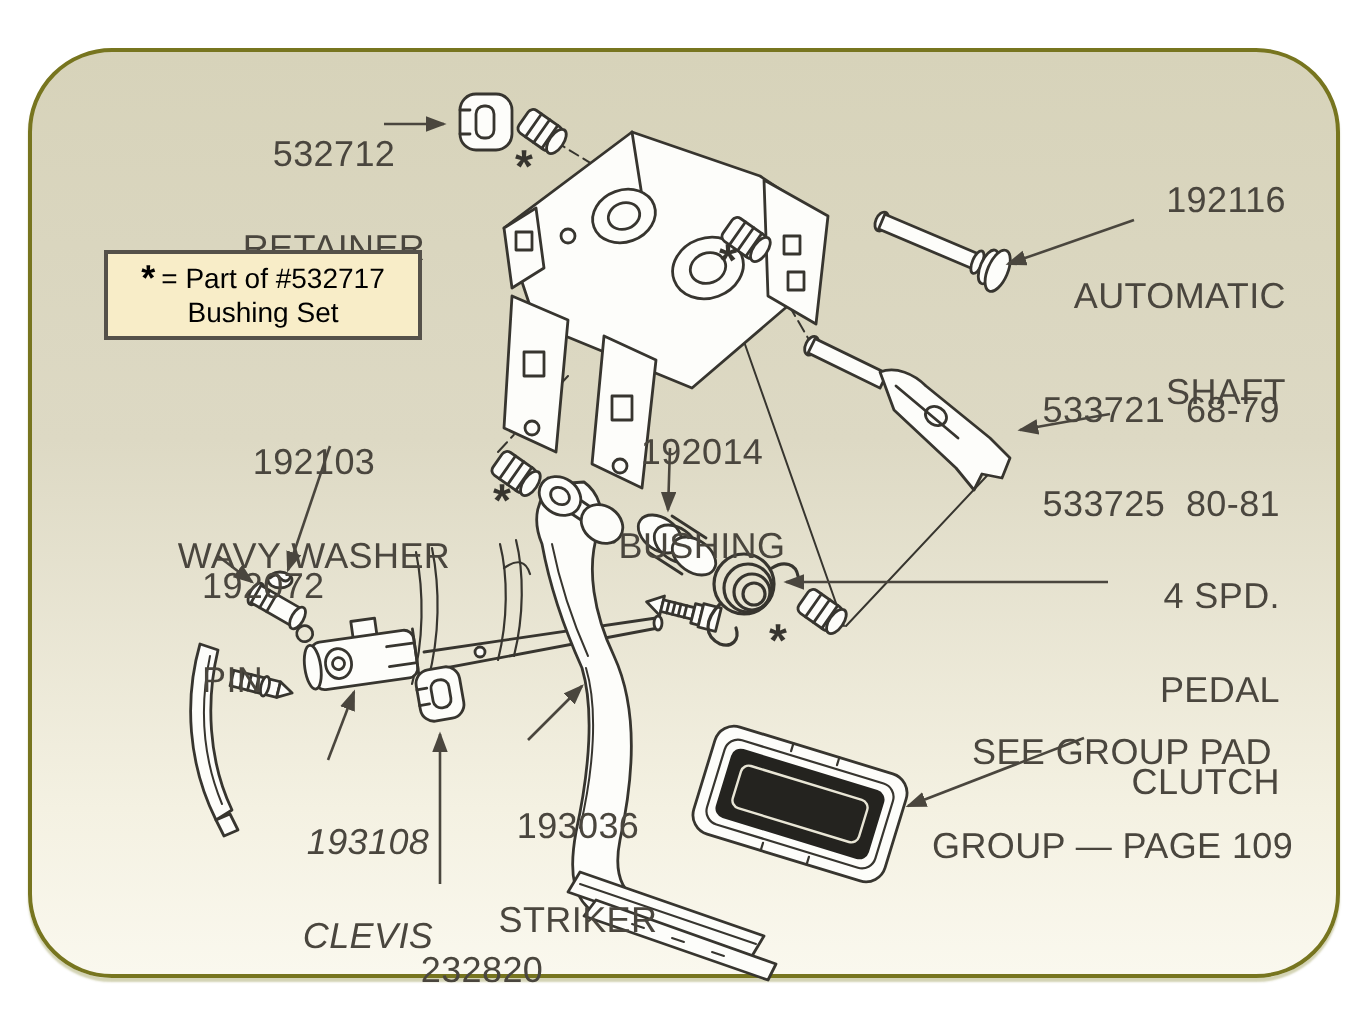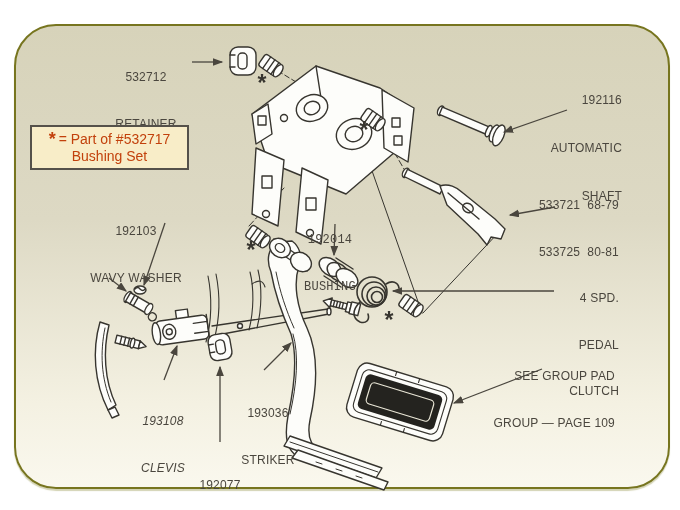--- a/index.html
+++ b/index.html
@@ -13,32 +13,32 @@
     position:absolute;left:14px;top:24px;width:656px;height:465px;
     border:2px solid #77751f;border-radius:42px;
     background:linear-gradient(180deg,#d7d3ba 0%,#ddd9c4 42%,#f4f1e2 82%,#faf8ee 100%);
     box-shadow:0 2px 1px rgba(130,128,40,.35);
     box-sizing:border-box;
   }
   .layer{position:absolute;left:0;top:0;width:656px;height:465px;}
   svg.layer{z-index:1;}
   .lbl{
     position:absolute;z-index:2;
-    font-size:12px;line-height:15.5px;letter-spacing:.2px;
-    color:#4a463e;white-space:pre;
+    font-size:18px;line-height:15.5px;letter-spacing:.2px;
+    color:#4a463e;white-space:pre;margin-left:21px;
   }
   .lbl div{white-space:pre;}
   .center{text-align:center;}
   .right{text-align:right;}
   .left{text-align:left;}
   .note{
     position:absolute;z-index:2;
-    left:14px;top:99px;width:159px;height:45px;
+    left:36px;top:99px;width:159px;height:45px;
     background:#f8edc8;border:2px solid #55514a;box-sizing:border-box;
-    color:#c2410c;font-size:14px;line-height:17px;
+    color:#000000;font-size:14px;line-height:17px;
     padding-top:3px;text-align:center;
   }
   .note .ast{font-weight:bold;font-size:18px;position:relative;top:1px;margin-right:3px;}
   .ast-marker{
     position:absolute;z-index:2;
     font-size:23px;font-weight:bold;color:#37352f;
     width:16px;text-align:center;line-height:22px;
   }
 </style>
 </head>
@@ -277,40 +277,44 @@
     <div>4 SPD.</div>
     <div>PEDAL</div>
     <div>CLUTCH</div>
   </div>
 
   <div class="lbl center" style="left:40px;top:167px;width:160px;">
     <div>192103</div>
     <div>WAVY WASHER</div>
   </div>
 
-  <div class="lbl center" style="left:254px;top:176px;width:120px;font-family:Liberation Mono, monospace;">
+  <div class="lbl center" style="left:254px;top:162px;width:120px;">
     <div>192014</div>
     <div>BUSHING</div>
   </div>
 
+  <div class="lbl left" style="left:64px;top:229px;width:90px;">
+    <div>192072</div>
+    <div>PIN</div>
+  </div>
 
 
   <div class="lbl right" style="left:429px;top:312px;width:170px;">
     <div>SEE GROUP PAD</div>
     <div>GROUP — PAGE 109</div>
   </div>
 
   <div class="lbl center" style="left:87px;top:357px;width:120px;font-style:italic;">
     <div>193108</div>
     <div>CLEVIS</div>
   </div>
 
   <div class="lbl center" style="left:192px;top:349px;width:120px;">
     <div>193036</div>
     <div>STRIKER</div>
   </div>
 
   <div class="lbl center" style="left:144px;top:421px;width:120px;">
-    <div>192077</div>
+    <div>232820</div>
     
   </div>
 
 </div>
 
 </body></html>

